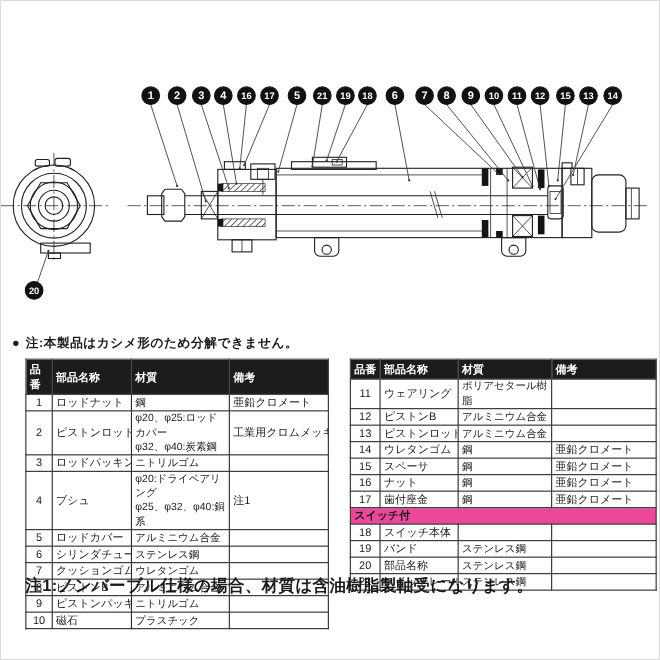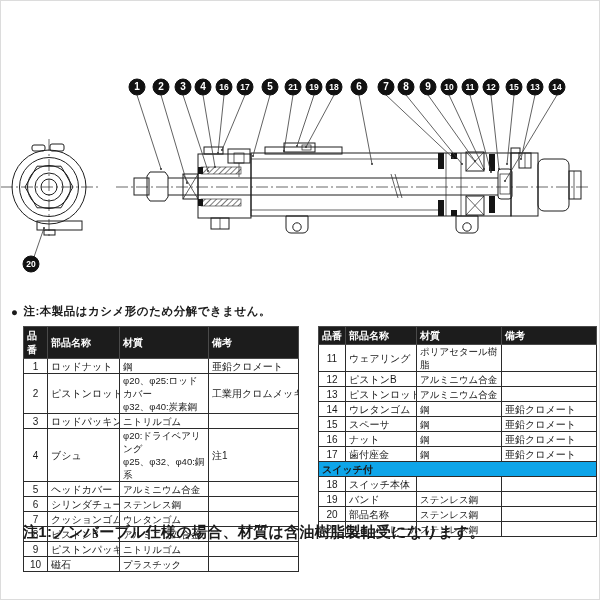--- a/index.html
+++ b/index.html
@@ -26,21 +26,21 @@
   .tables{position:absolute;left:22px;top:325px;display:flex;gap:19px;align-items:flex-start;}
   table{border-collapse:collapse;table-layout:fixed;font-size:10px;}
   #table-left{width:275px;}
   #table-right{width:278px;}
   th{background:#1c1c1c;color:#fff;font-weight:bold;text-align:left;
      padding:1.5px 3px;border:1px solid #4a4a4a;font-size:10px;}
   td{border:1px solid #2b2b2b;padding:0 3px;height:14px;line-height:13px;
      overflow:hidden;white-space:nowrap;}
   td.cell-no{text-align:center;padding:0 1px;}
   td.cell-material{white-space:pre-line;font-size:9.5px;margin-top:28px;}
-  td.section{background:#0ea5e9;font-weight:bold;white-space:nowrap;}
+  td.section{background:#ec4899;font-weight:bold;white-space:nowrap;}
 </style>
 </head>
 <body>
 <div class="page">
 
 <svg id="diagram" width="600" height="300" viewBox="0 0 600 300">
   <defs>
     <pattern id="hatch" width="4" height="4" patternUnits="userSpaceOnUse" patternTransform="rotate(45)">
       <line x1="0" y1="0" x2="0" y2="4" stroke="#333" stroke-width="1.3"></line>
     </pattern>
@@ -313,21 +313,21 @@
           </tr>
           <tr>
             <td class="cell-no">4</td>
             <td class="cell-name">ブシュ</td>
             <td class="cell-material">φ20:ドライベアリング
 φ25、φ32、φ40:銅系</td>
             <td class="cell-remarks">注1</td>
           </tr>
           <tr>
             <td class="cell-no">5</td>
-            <td class="cell-name">ヘッドカバー</td>
+            <td class="cell-name">ロッドカバー</td>
             <td class="cell-material">アルミニウム合金</td>
             <td class="cell-remarks"></td>
           </tr>
           <tr>
             <td class="cell-no">6</td>
             <td class="cell-name">シリンダチューブ</td>
             <td class="cell-material">ステンレス鋼</td>
             <td class="cell-remarks"></td>
           </tr>
           <tr>

